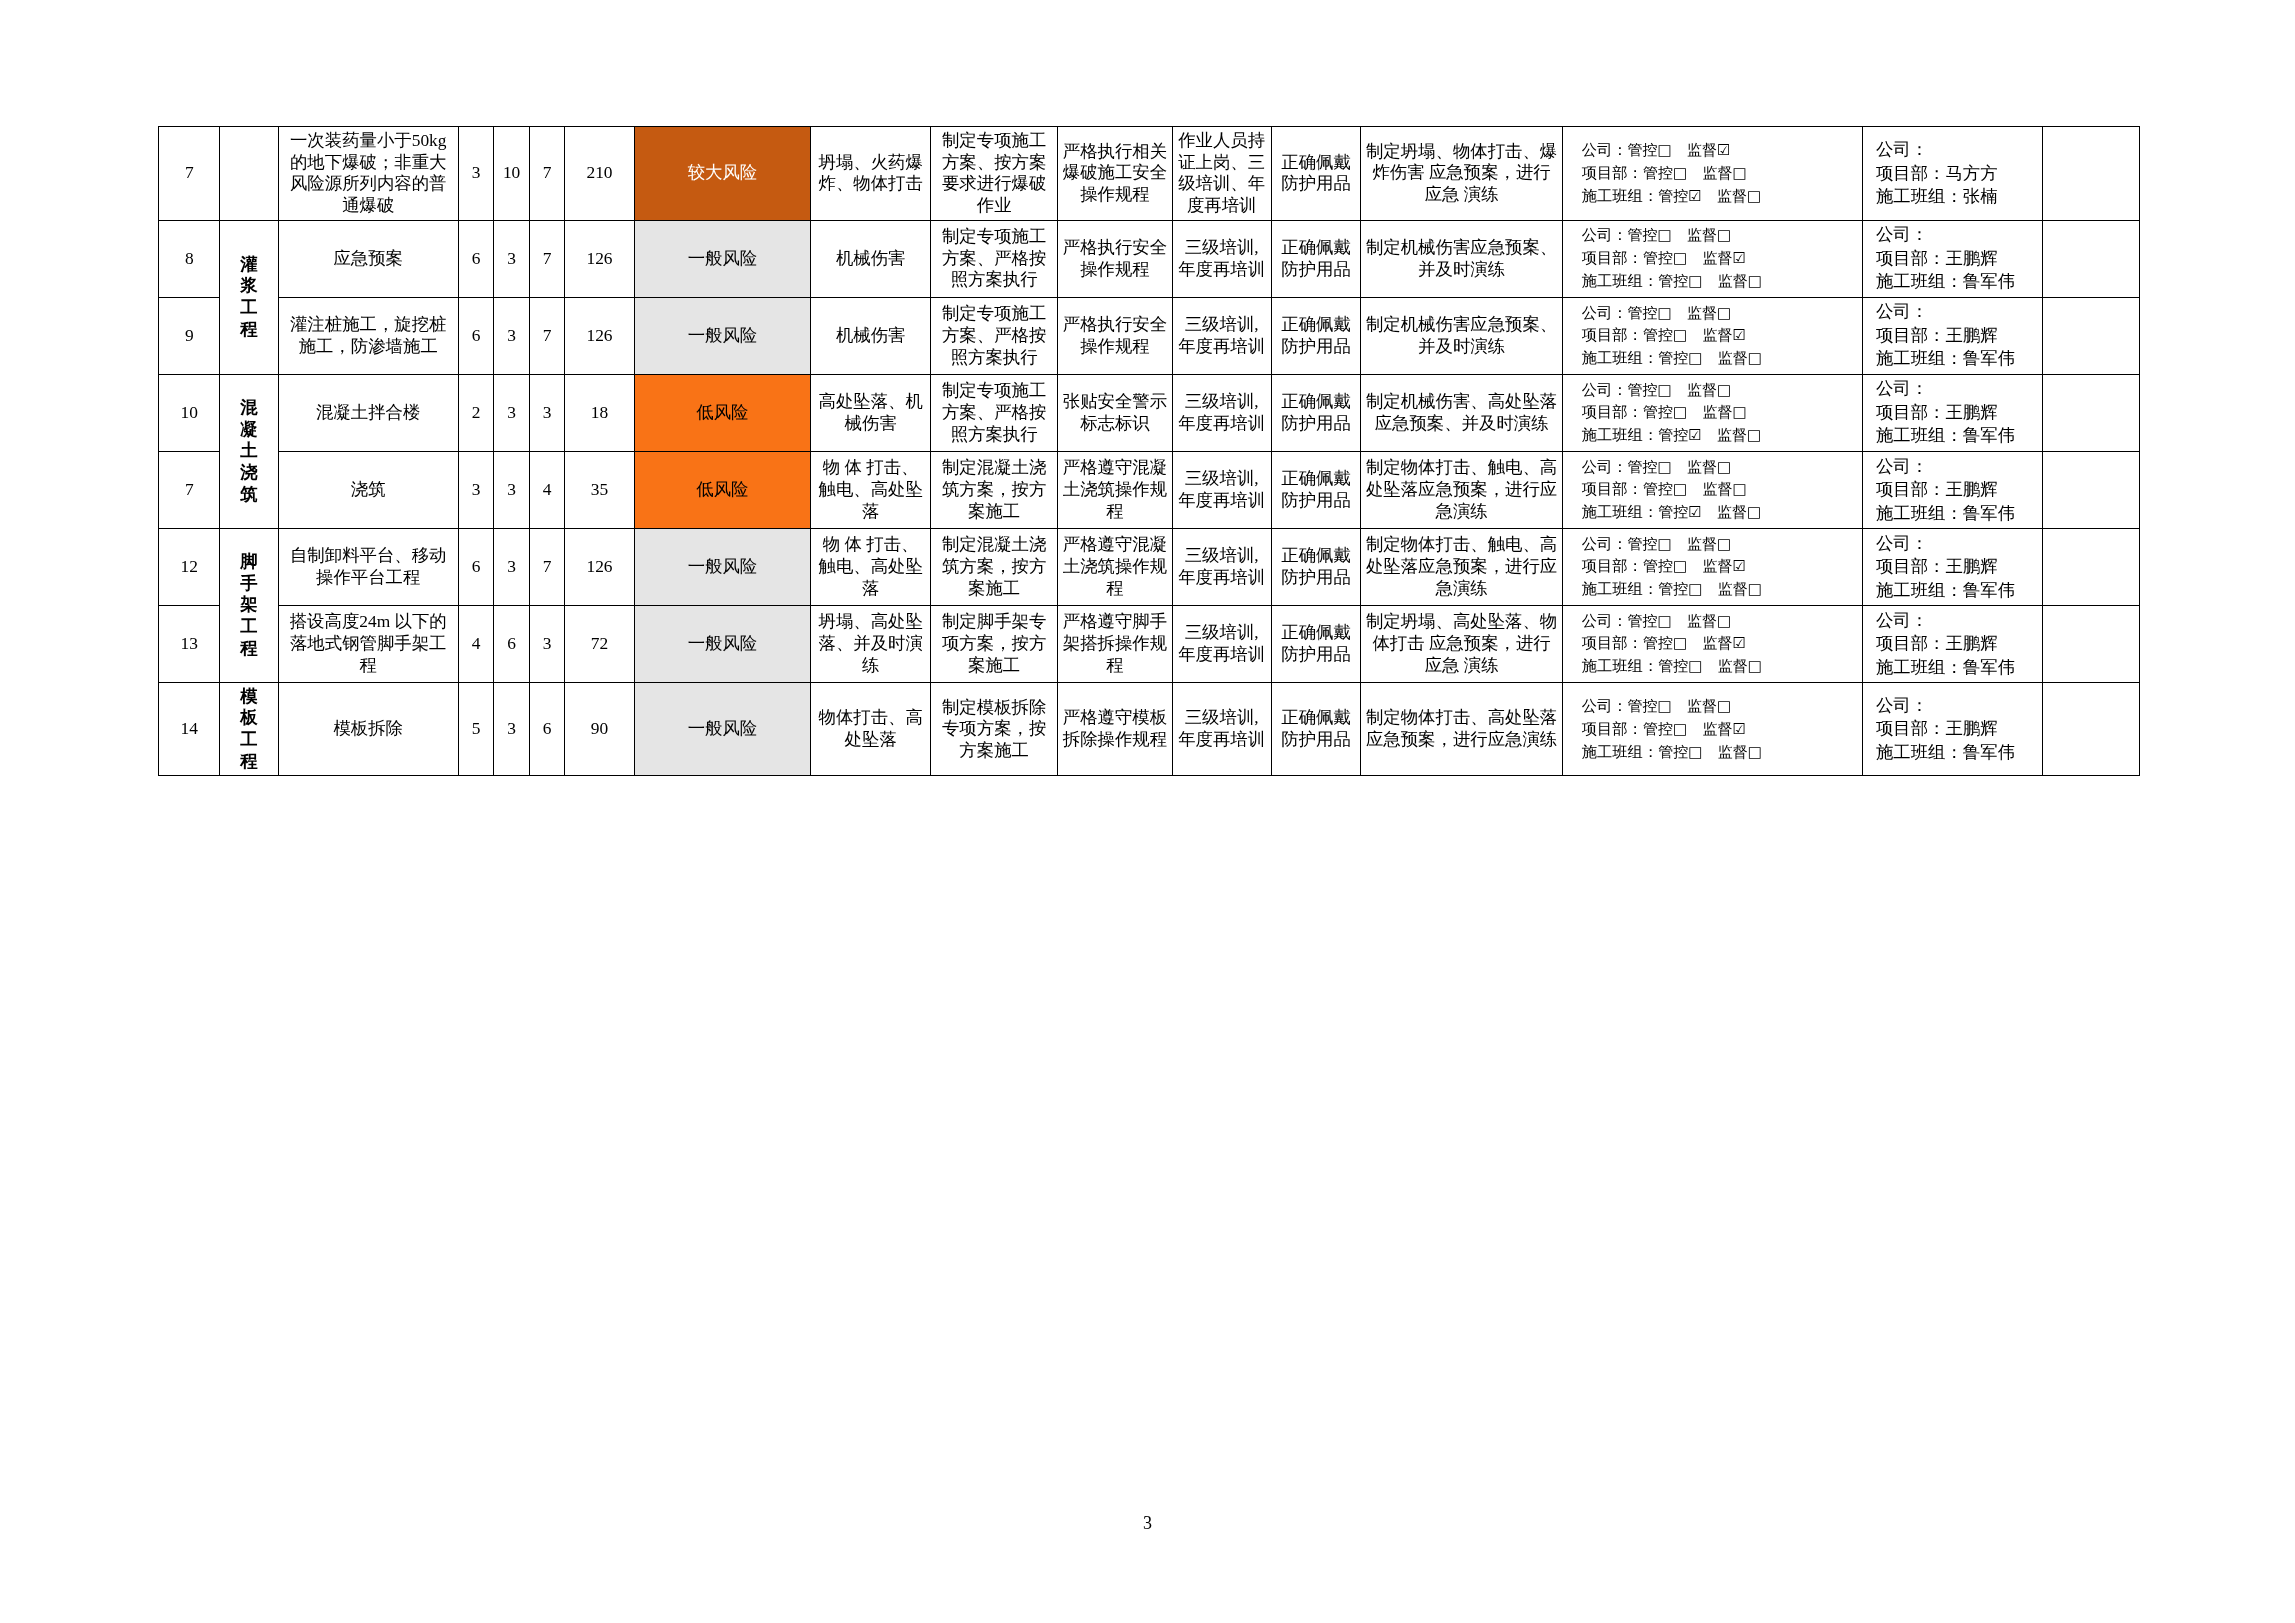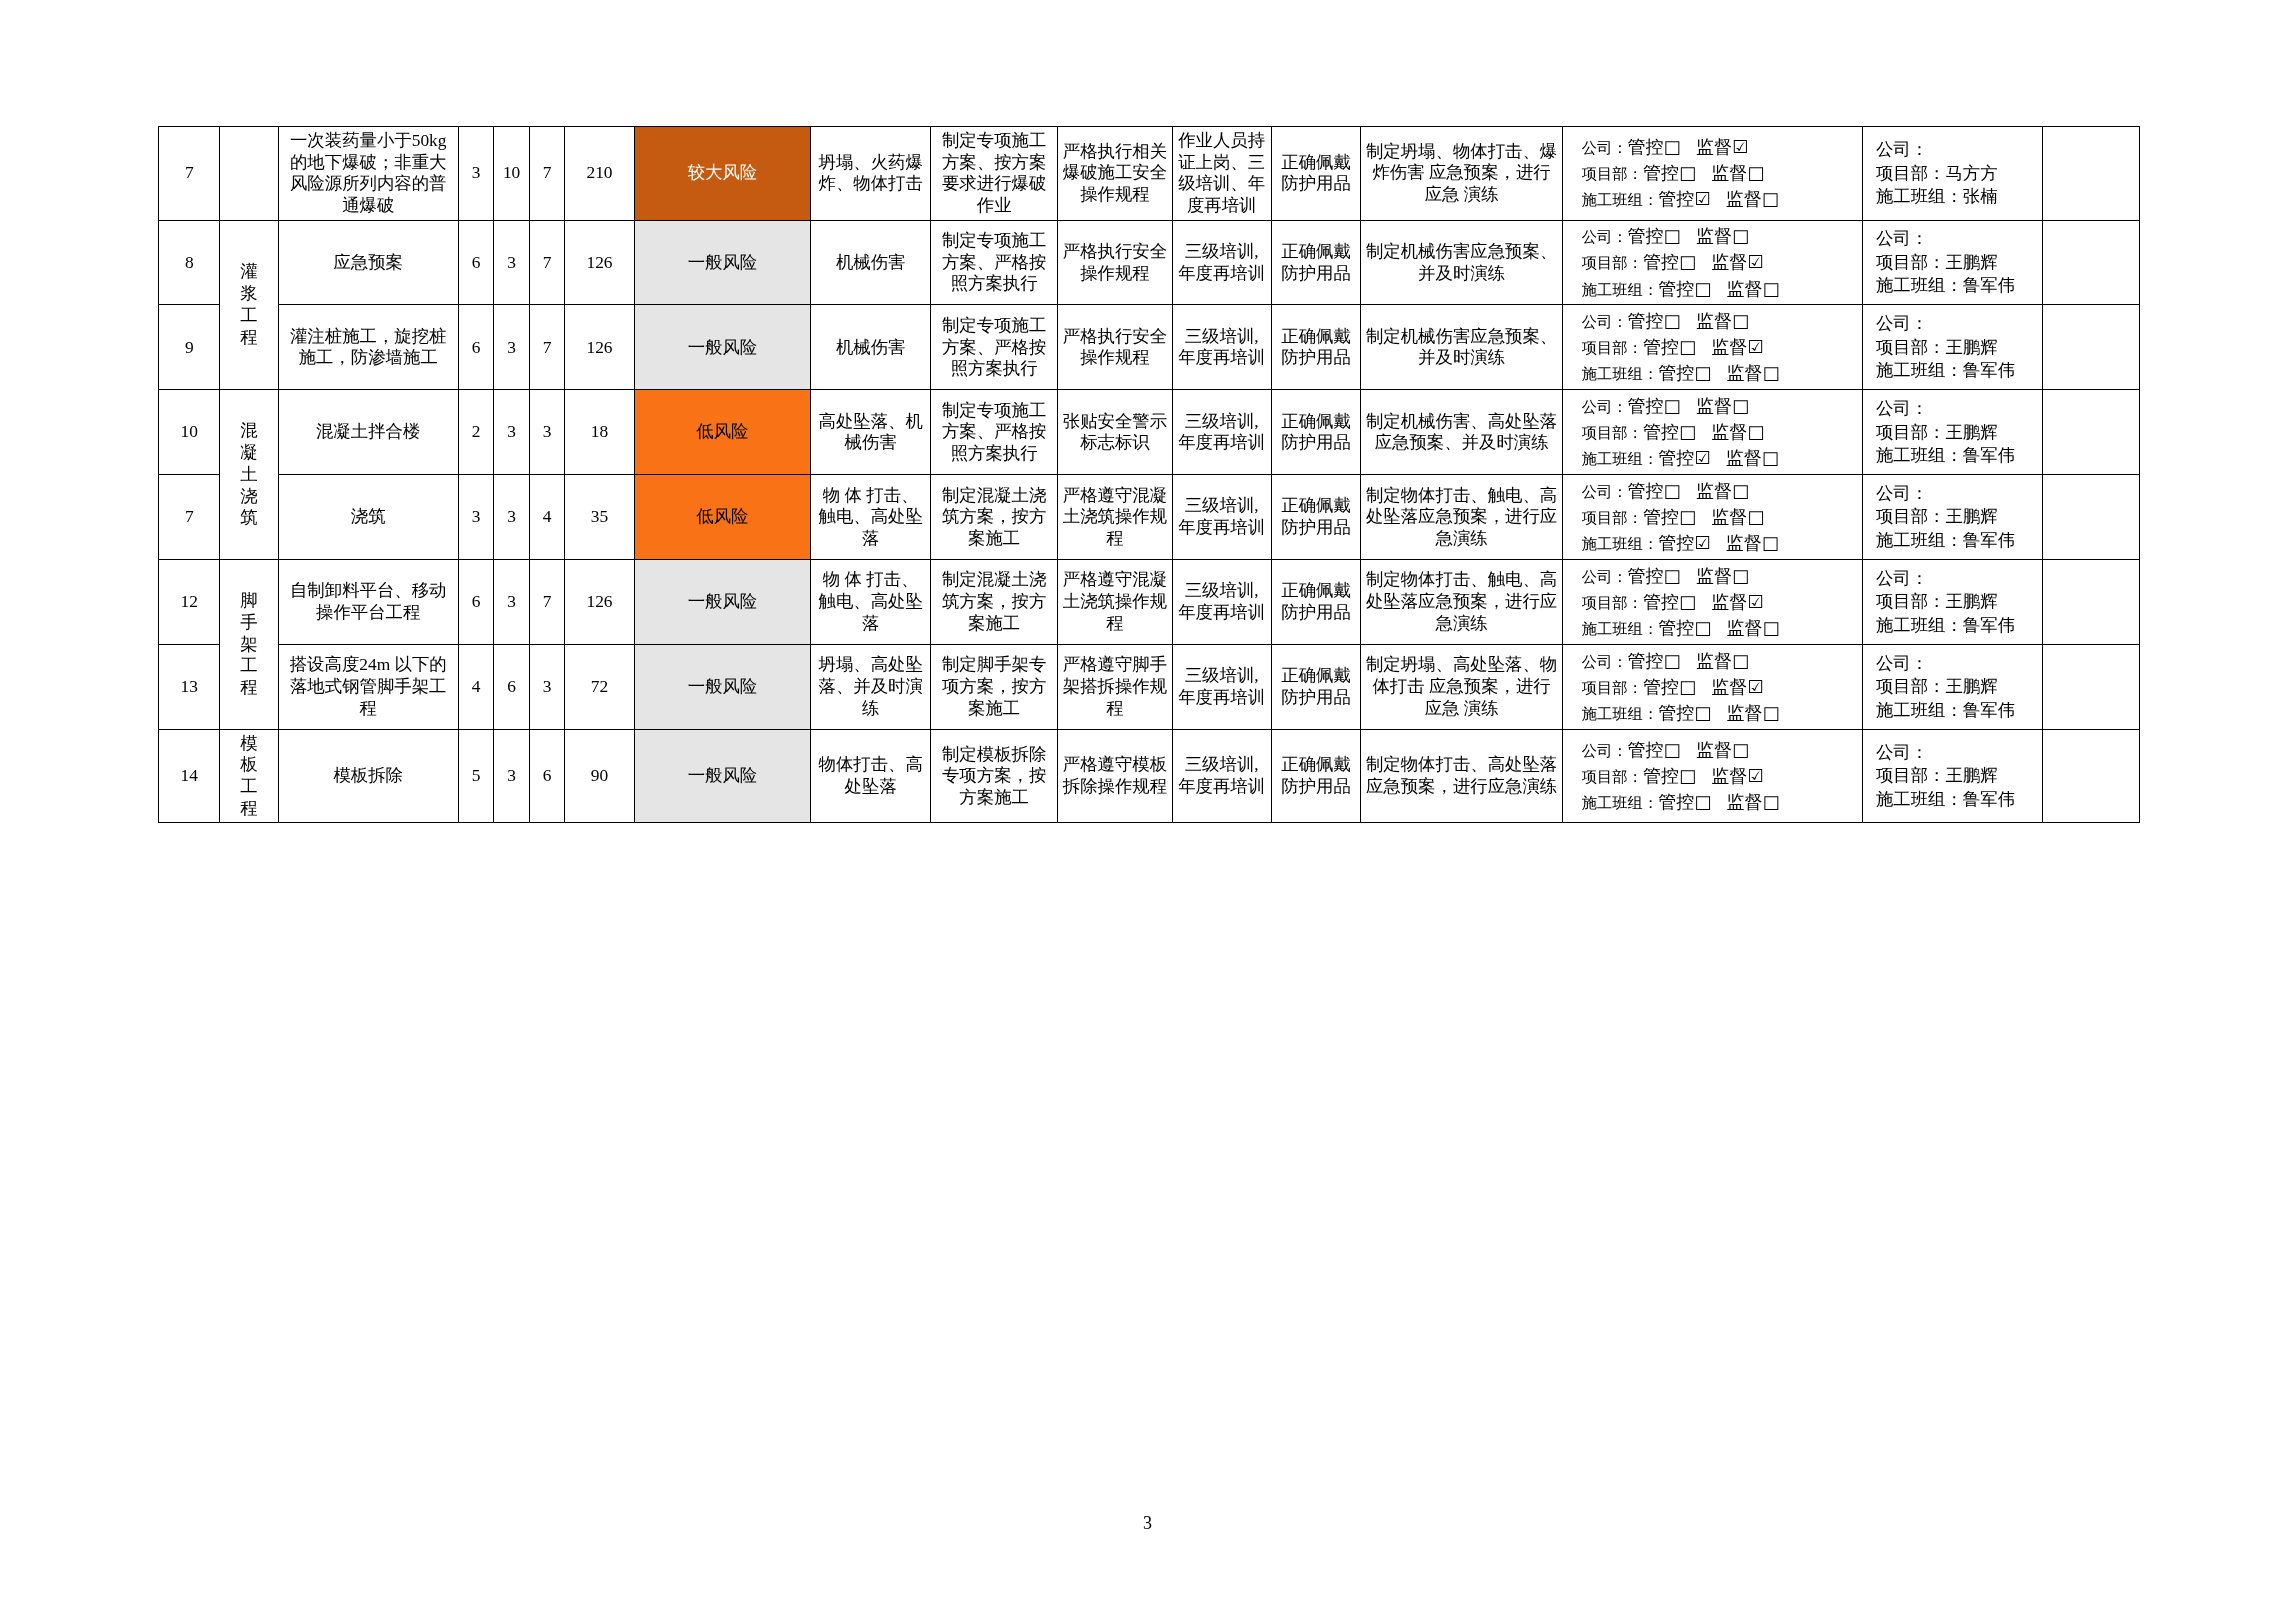--- a/index.html
+++ b/index.html
@@ -55,20 +55,21 @@
   col.c-emerg   { width: 187px; }
   col.c-ctrl    { width: 278px; }
   col.c-resp    { width: 167px; }
   col.c-last    { width: 90px; }
 
   .cat-cell {
     font-size: 19px;
     letter-spacing: 0px;
     line-height: 1.3;
     padding: 2.8px 8.3px;
+    font-weight: bold;
   }
   .cat-cell .vtext {
     display: block;
     width: 1em;
     margin: 0 auto;
     word-break: break-all;
   }
   .level-major { background: #c55a11; color: #ffffff; }
   .level-general { background: #e5e5e5; color: #000; }
   .level-low { background: #f97316; color: #000; }
@@ -79,21 +80,21 @@
 
   .ctrl-block {
     text-align: left;
     font-size: 15.3px;
     line-height: 1.45;
     padding-left: 15.3px;
   }
   .ctrl-block .row { white-space: nowrap; }
   .ctrl-block .lbl { display: inline-block; }
   .ctrl-block .gap { display: inline-block; width: 15.3px; }
-  .chk { font-family: "DejaVu Sans", sans-serif; font-size: 18px; }
+  .chk { font-family: "DejaVu Sans", sans-serif; font-size: 15px; }
 
   .resp-block {
     text-align: left;
     font-size: 17.4px;
     line-height: 1.35;
     padding-left: 9.7px;
     padding-right: 4.2px;
   }
 
   .page-number {

